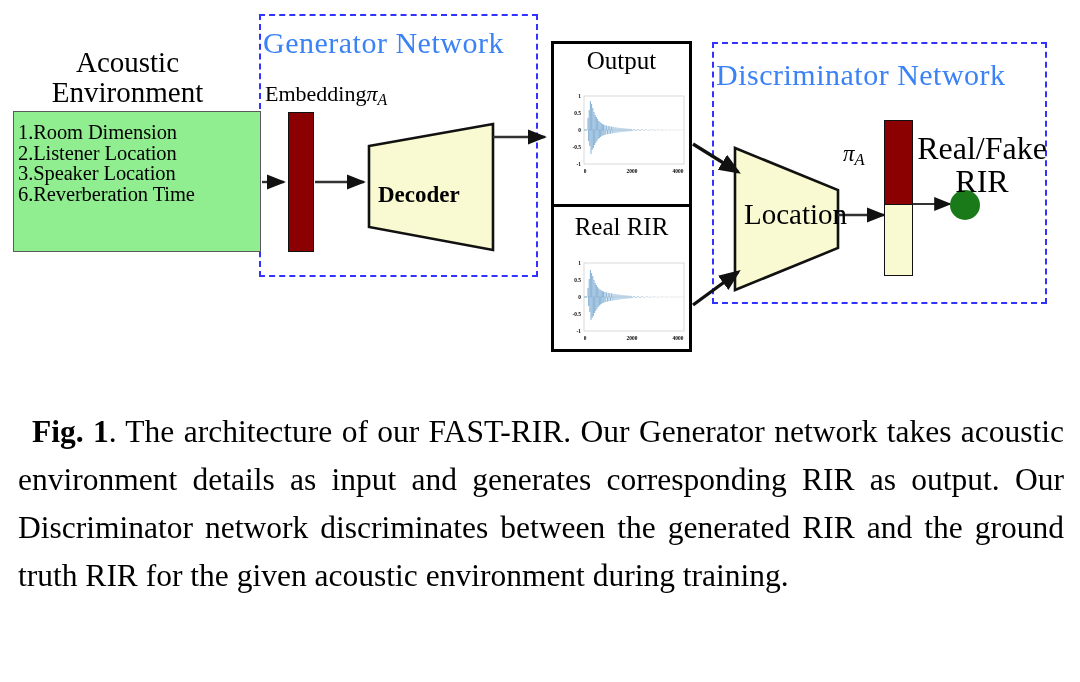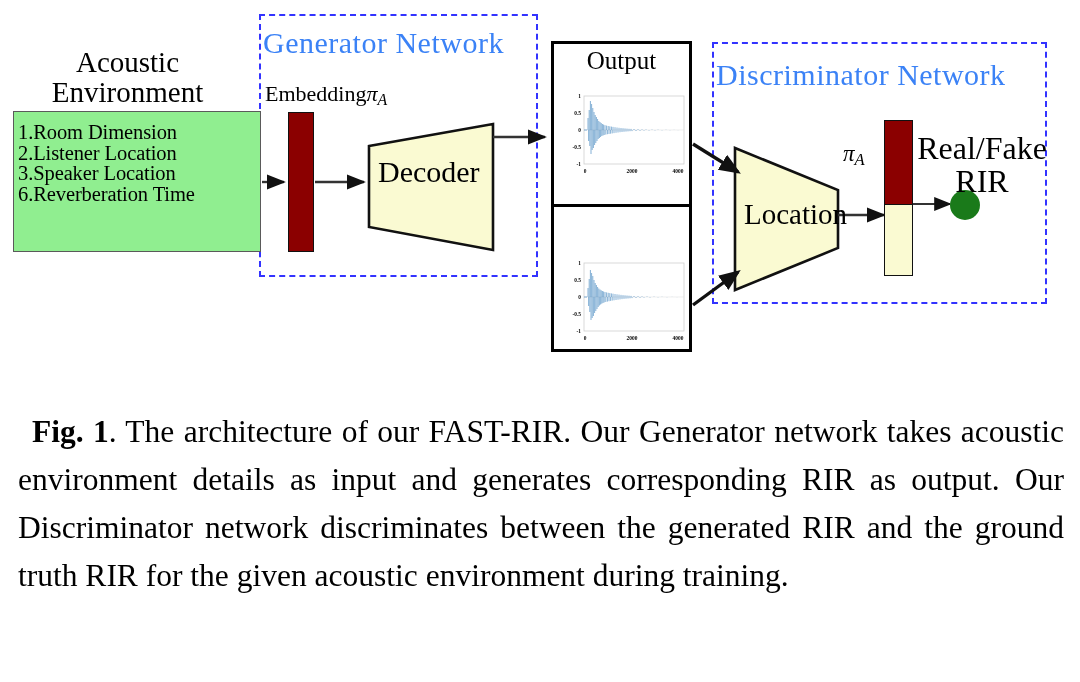--- a/index.html
+++ b/index.html
@@ -104,21 +104,21 @@
 
       <line x1="693" y1="144" x2="738" y2="172" stroke="#111" stroke-width="3.4" marker-end="url(#ahb)"></line>
 
       <line x1="693" y1="305" x2="738" y2="272" stroke="#111" stroke-width="3.4" marker-end="url(#ahb)"></line>
 
       <line x1="838" y1="215" x2="884" y2="215" stroke="#333" stroke-width="2.4" marker-end="url(#ah)"></line>
 
       <line x1="913" y1="204" x2="950" y2="204" stroke="#333" stroke-width="2.2" marker-end="url(#ah)"></line>
     </svg>
 
-    <div class="trap-label" style="left:378px;top:155px;font-size:30px;">Decoder</div>
+    <div class="trap-label" style="left:378px;top:182px;font-size:23px;font-weight:bold;">Decoder</div>
     <div class="trap-label" style="left:744px;top:198px;font-size:29px;">Location</div>
 
     <div class="plot-box" style="left:551px;top:41px;width:141px;height:170px;">
       <div class="plot-title" style="top:3px;font-size:25px;">Output</div>
       <svg viewBox="0 0 141 100" width="141" height="100" style="position:absolute;left:0;top:44px;">
         <rect x="30" y="8" width="100" height="68" fill="#fff" stroke="#cfcfcf" stroke-width="0.8"></rect>
         <line x1="30" y1="42" x2="130" y2="42" stroke="#e3e3e3" stroke-width="0.6"></line>
 
         <g stroke="#1f6fb4" stroke-width="0.55" fill="none">
           <path d="M30,42 L32,42 L33,42"></path>
@@ -149,20 +149,21 @@
         <text x="27" y="61" font-size="5.4" font-family="Liberation Serif, serif" text-anchor="end" font-weight="bold">-0.5</text>
         <text x="27" y="78" font-size="5.4" font-family="Liberation Serif, serif" text-anchor="end" font-weight="bold">-1</text>
 
         <text x="31" y="85" font-size="5.4" font-family="Liberation Serif, serif" text-anchor="middle" font-weight="bold">0</text>
         <text x="78" y="85" font-size="5.4" font-family="Liberation Serif, serif" text-anchor="middle" font-weight="bold">2000</text>
         <text x="124" y="85" font-size="5.4" font-family="Liberation Serif, serif" text-anchor="middle" font-weight="bold">4000</text>
       </svg>
     </div>
 
     <div class="plot-box" style="left:551px;top:204px;width:141px;height:148px;">
+      <div class="plot-title" style="top:6px;font-size:25px;">Real RIR</div>
       <svg viewBox="0 0 141 100" width="141" height="100" style="position:absolute;left:0;top:48px;">
         <rect x="30" y="8" width="100" height="68" fill="#fff" stroke="#cfcfcf" stroke-width="0.8"></rect>
         <line x1="30" y1="42" x2="130" y2="42" stroke="#e3e3e3" stroke-width="0.6"></line>
         <g stroke="#1f6fb4" stroke-width="0.55" fill="none">
           <path d="M30,42 L33,42"></path>
           <path d="M34,42 L34,33 M34.6,42 L34.6,51 M35.2,42 L35.2,24 M35.8,42 L35.8,57
                    M36.4,42 L36.4,15 M37,42 L37,65 M37.6,42 L37.6,18 M38.2,42 L38.2,63
                    M38.8,42 L38.8,21 M39.4,42 L39.4,61 M40,42 L40,25 M40.6,42 L40.6,58
                    M41.2,42 L41.2,28 M41.8,42 L41.8,56 M42.4,42 L42.4,30 M43,42 L43,54
                    M43.6,42 L43.6,32 M44.2,42 L44.2,52 M44.8,42 L44.8,33.5 M45.4,42 L45.4,50.5

